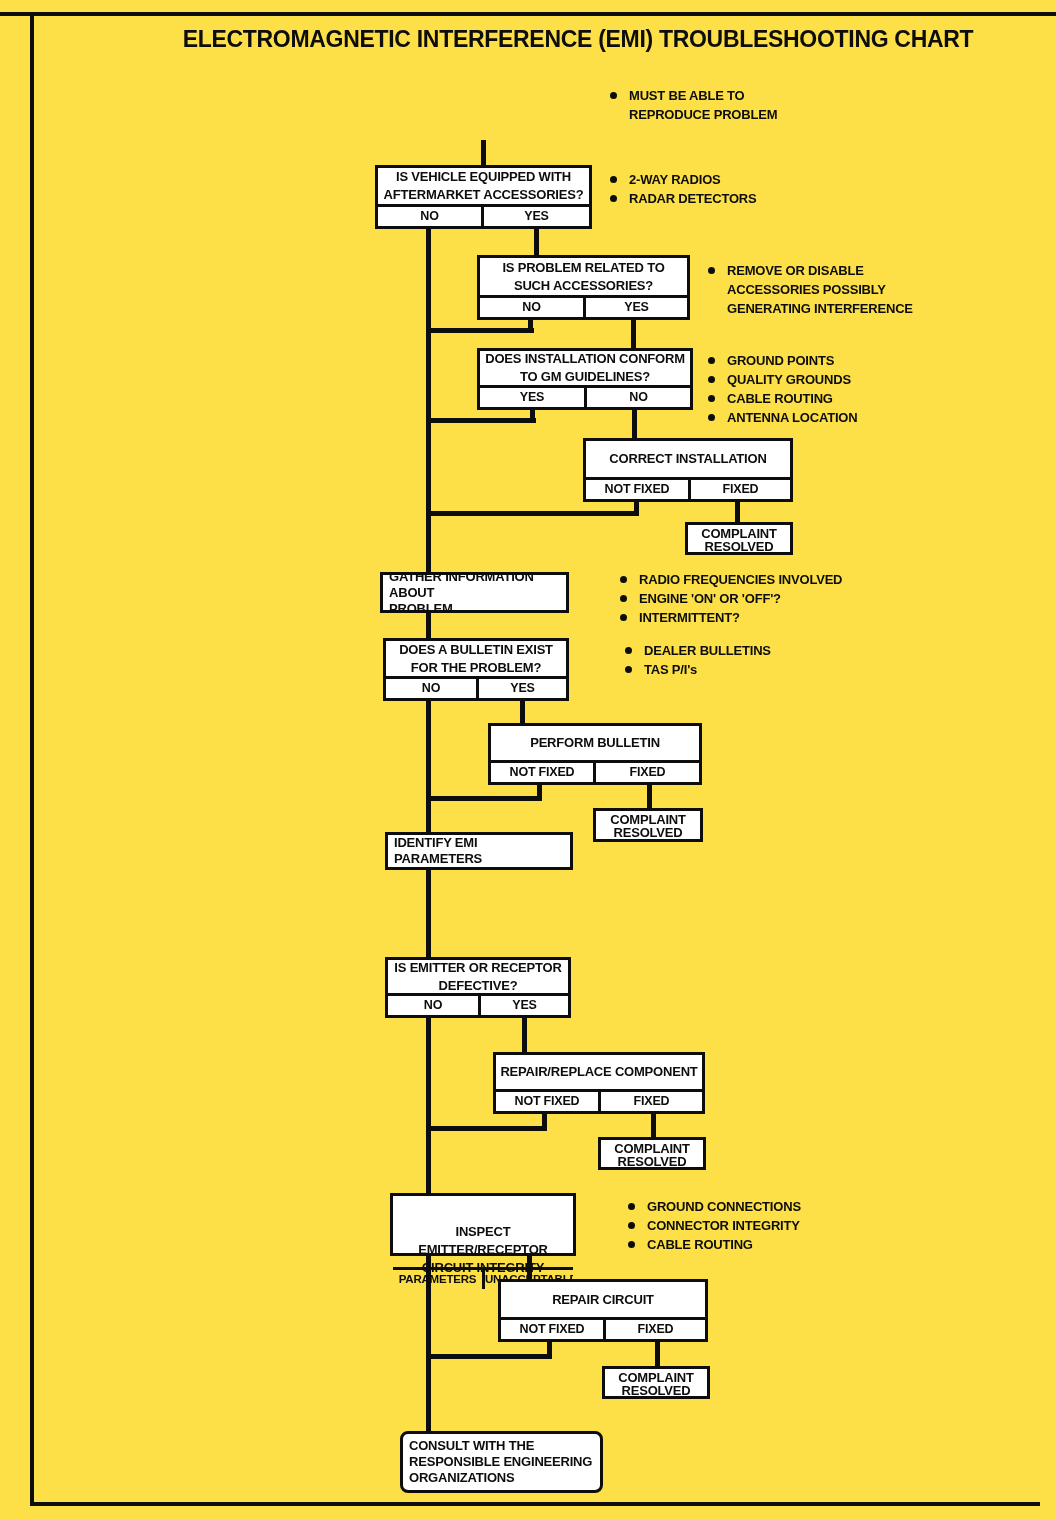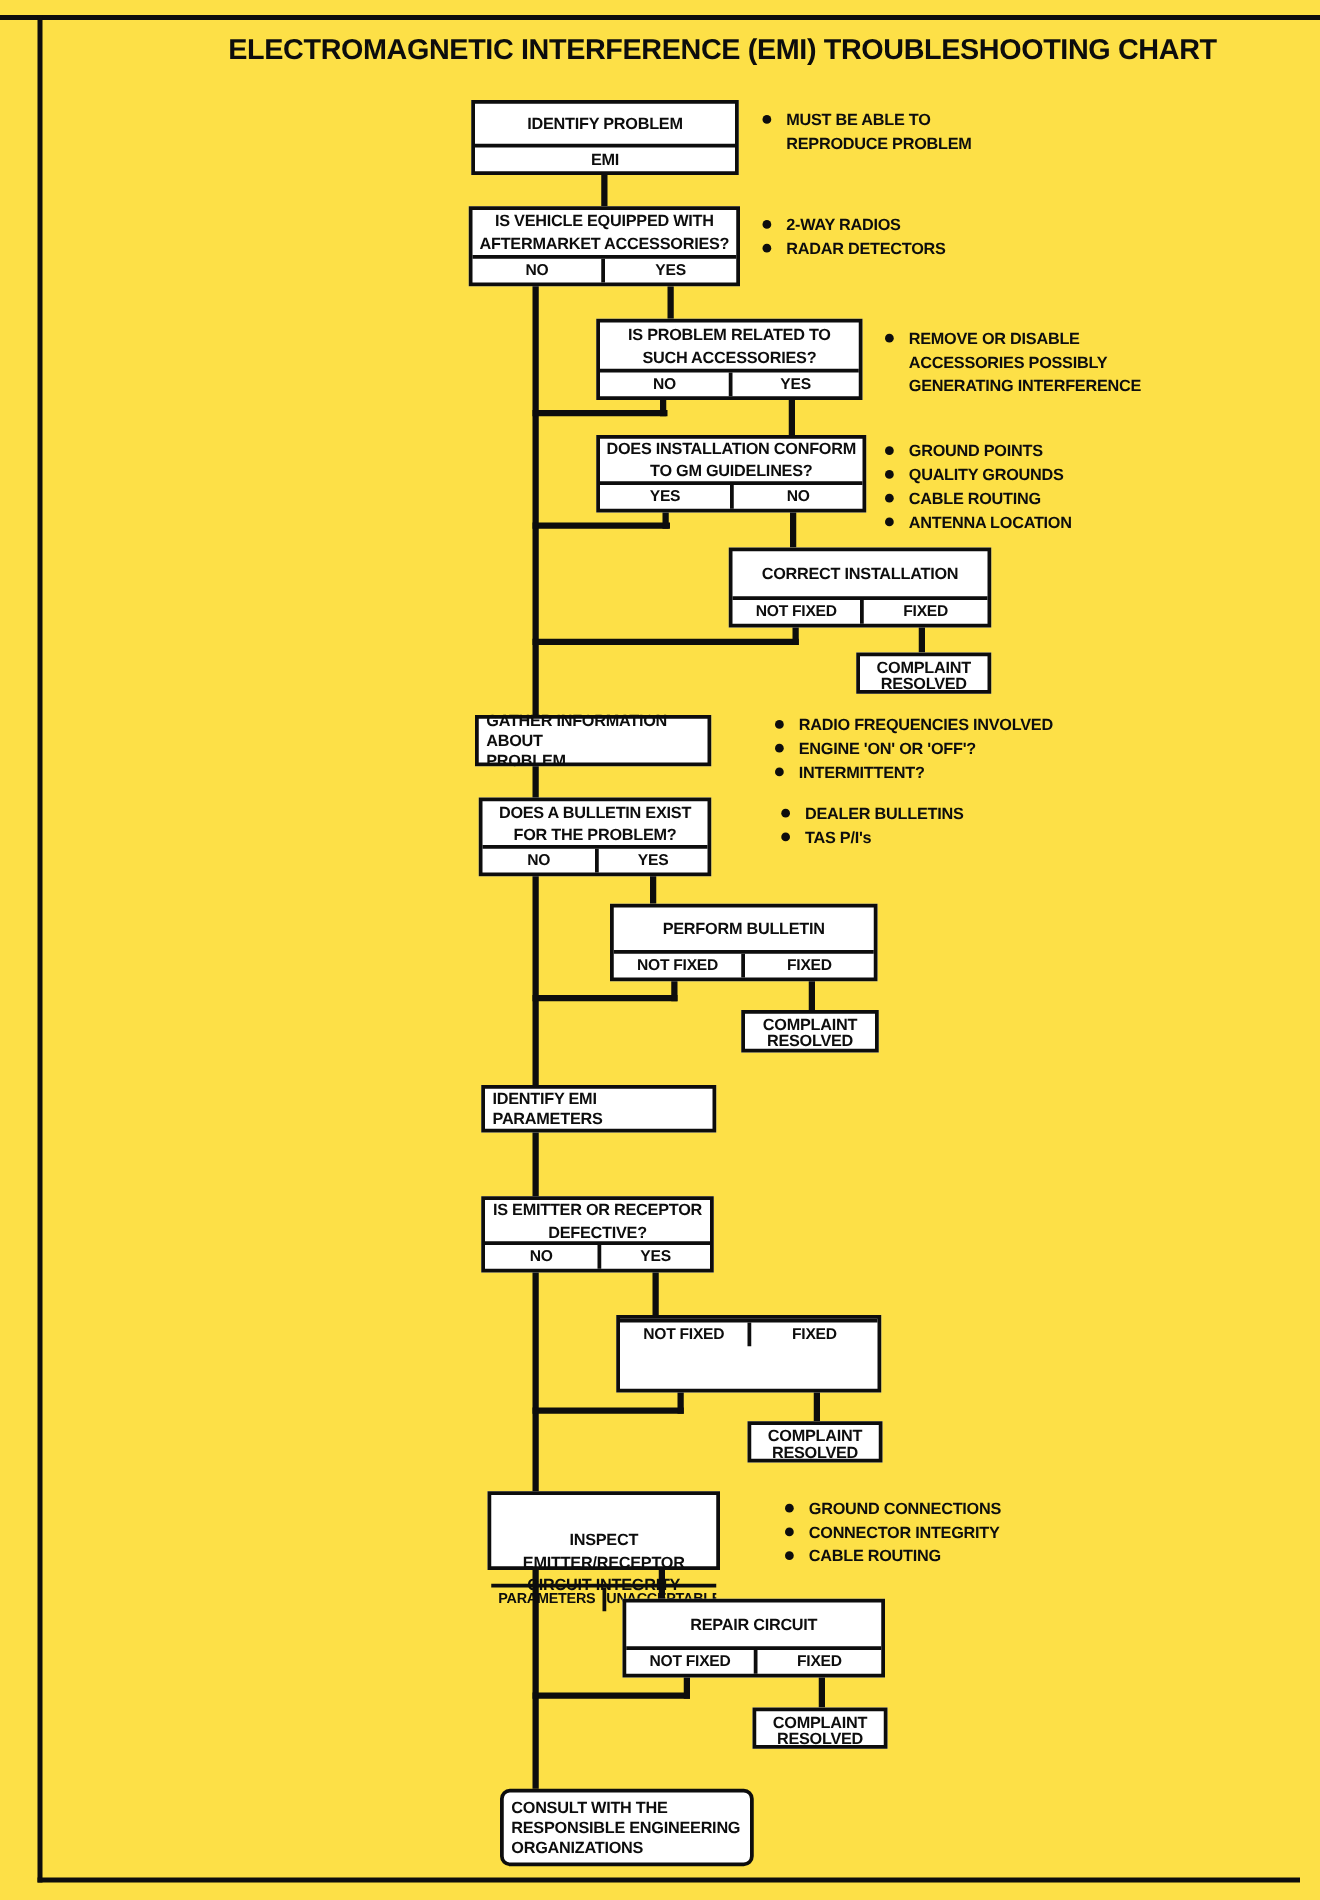--- a/index.html
+++ b/index.html
@@ -27,21 +27,21 @@
   #b1{left:377px;top:80px;width:214px;height:60px;}
   #b1 .t1{height:32px;line-height:32px;border-bottom:3px solid #0d0d0d;}
   #b1 .t2{height:19px;line-height:19px;}
   #b2{left:375px;top:165px;width:217px;height:64px;} #b2 .q{height:36px;} #b2 .left{width:103px;}
   #b3{left:477px;top:255px;width:213px;height:65px;} #b3 .q{height:37px;} #b3 .left{width:103px;}
   #b4{left:477px;top:348px;width:216px;height:62px;} #b4 .q{height:34px;} #b4 .left{width:104px;}
   #b5{left:583px;top:438px;width:210px;height:64px;} #b5 .q{height:36px;} #b5 .left{width:102px;}
   #b6{left:380px;top:572px;width:189px;height:41px;}
   #b7{left:383px;top:638px;width:186px;height:63px;} #b7 .q{height:35px;} #b7 .left{width:90px;}
   #b8{left:488px;top:723px;width:214px;height:62px;} #b8 .q{height:34px;} #b8 .left{width:102px;}
-  #b9{left:385px;top:868px;width:188px;height:38px;}
+  #b9{left:385px;top:832px;width:188px;height:38px;}
   #b10{left:385px;top:957px;width:186px;height:61px;} #b10 .q{height:33px;} #b10 .left{width:90px;}
   #b11{left:493px;top:1052px;width:212px;height:62px;} #b11 .q{height:34px;} #b11 .left{width:102px;}
   #b12{left:390px;top:1193px;width:186px;height:63px;} #b12 .q{height:35px;margin-top:36px;} #b12 .left{width:89px;}
   #b12 .ans{font-size:11.5px;}
   #b13{left:498px;top:1279px;width:210px;height:63px;} #b13 .q{height:35px;} #b13 .left{width:102px;}
   #b14{left:400px;top:1431px;width:203px;height:62px;border-radius:8px;}
   
   #cr1{left:685px;top:522px;width:108px;height:33px;}
   #cr2{left:593px;top:808px;width:110px;height:34px;}
   #cr3{left:598px;top:1137px;width:108px;height:33px;}
@@ -112,24 +112,20 @@
   <div class="line" id="s9"></div>
   <div class="line" id="s10"></div>
   <div class="line" id="s11"></div>
   <div class="line" id="s12"></div>
   <div class="line" id="s13"></div>
   <div class="line" id="s14"></div>
   <div class="line" id="s15"></div>
   <div class="line" id="s16"></div>
   <div class="line" id="s17"></div>
 
-  <div class="node" id="b1">
-    <div class="t1">IDENTIFY PROBLEM</div>
-    <div class="t2">EMI</div>
-  </div>
 
   <div class="node" id="b2">
     <div class="q">
       <div class="qline">IS VEHICLE EQUIPPED WITH</div>
       <div class="qline">AFTERMARKET ACCESSORIES?</div>
     </div>
     <div class="ans">
       <div class="cell left">NO</div>
       <div class="cell right">YES</div>
     </div>
@@ -212,20 +208,23 @@
       <div class="qline">IS EMITTER OR RECEPTOR</div>
       <div class="qline">DEFECTIVE?</div>
     </div>
     <div class="ans">
       <div class="cell left">NO</div>
       <div class="cell right">YES</div>
     </div>
   </div>
 
   <div class="node" id="b11">
+    <div class="q">
+      <div class="qline">REPAIR/REPLACE COMPONENT</div>
+    </div>
     <div class="ans">
       <div class="cell left">NOT FIXED</div>
       <div class="cell right">FIXED</div>
     </div>
   </div>
 
   <div class="cr" id="cr3">
     <div>COMPLAINT</div>
     <div>RESOLVED</div>
   </div>

